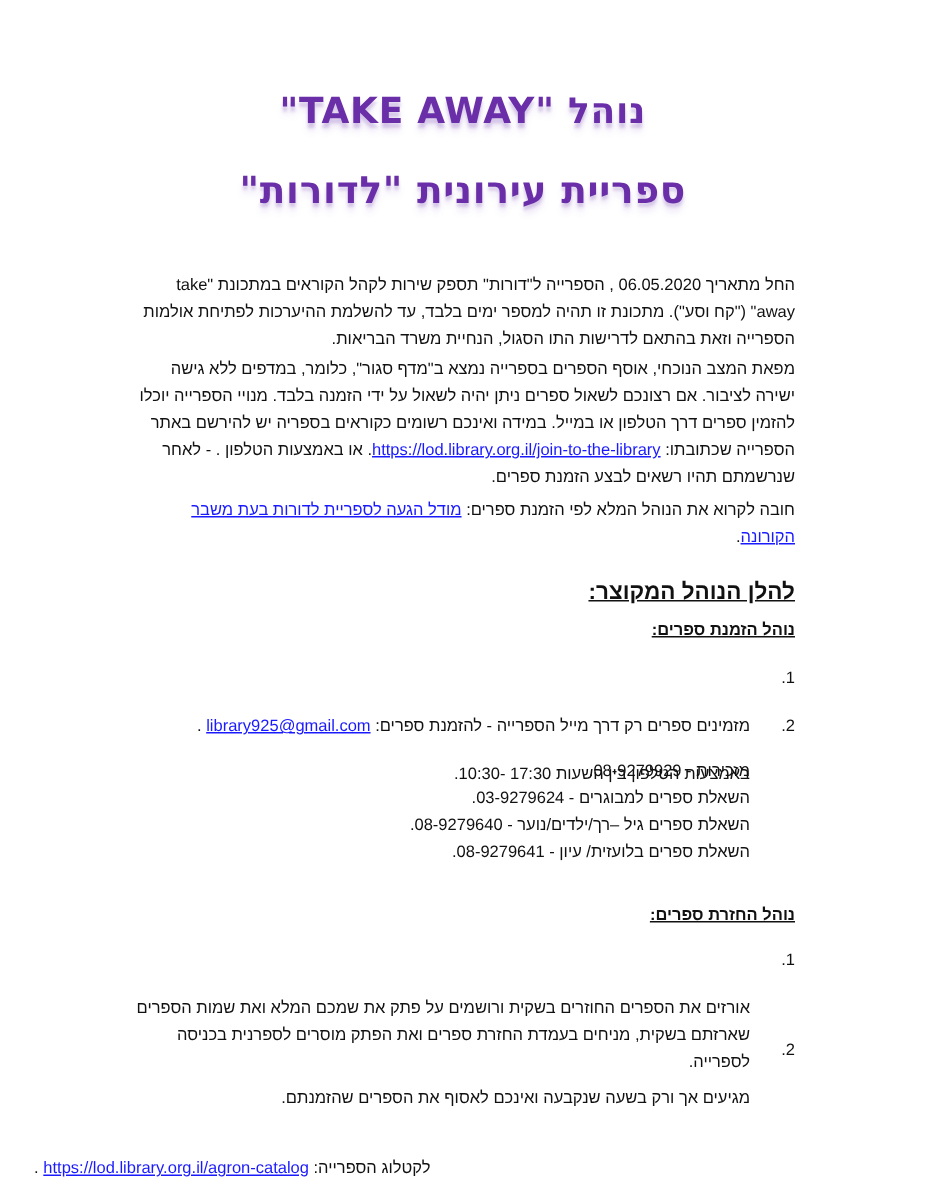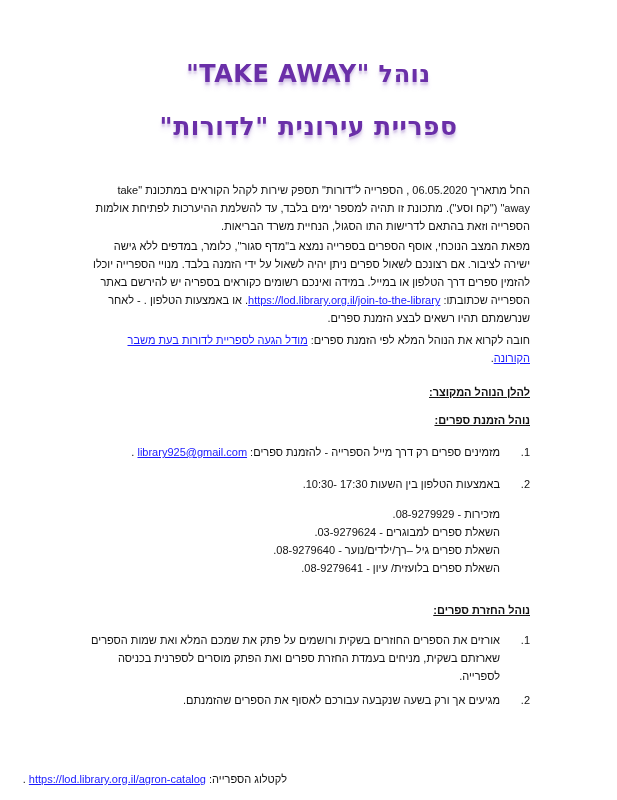--- a/index.html
+++ b/index.html
@@ -17,33 +17,33 @@
     }
     .title-1 { top: 60px; font-size: 24px; }
     .title-2 { top: 112px; font-size: 25px; }
     .p {
       position: absolute; right: 87px; width: 440px;
       font-size: 11px; line-height: 18px; text-align: right;
     }
     a.link { color: #1a1aff; text-decoration: underline; }
     .h-main {
       position: absolute; right: 87px; top: 386px;
-      font-size: 11px; font-weight: bold; text-decoration: underline;
+      font-size: 15px; font-weight: bold; text-decoration: underline;
     }
     .h-sub {
       position: absolute; right: 87px;
       font-size: 11px; font-weight: bold; text-decoration: underline; margin-left: 20px;
     }
     .li {
       position: absolute; right: 87px; width: 440px;
       font-size: 11px; line-height: 18px; text-align: right;
       display: flex; flex-direction: row;
     }
     .li .num { width: 30px; flex: 0 0 30px; text-align: right; }
-    .li .txt { flex: 1; }
+    .li .txt { flex: 1; margin-top: 32px; }
     .phones {
       position: absolute; right: 117px; top: 505px;
       font-size: 11px; line-height: 18px; text-align: right;
     }
     .footer {
       position: absolute; right: 330px; top: 771px;
       font-size: 11px; line-height: 16px; text-align: right; white-space: nowrap;
     }
   </style>
 </head>
@@ -87,18 +87,18 @@
 
 <div class="h-sub" style="top:604px;">נוהל החזרת ספרים:</div>
 
 <div class="li" style="top:631px;">
   <span class="num">1.</span>
   <span class="txt">אורזים את הספרים החוזרים בשקית ורושמים על פתק את שמכם המלא ואת שמות הספרים שארזתם בשקית, מניחים בעמדת החזרת ספרים ואת הפתק מוסרים לספרנית בכניסה לספרייה.</span>
 </div>
 
 <div class="li" style="top:691px;">
   <span class="num">2.</span>
-  <span class="txt">מגיעים אך ורק בשעה שנקבעה עבורכם לאסוף את הספרים שהזמנתם.</span>
+  <span class="txt">מגיעים אך ורק בשעה שנקבעה ואינכם לאסוף את הספרים שהזמנתם.</span>
 </div>
 
 <div class="footer">
   <span>לקטלוג הספרייה: </span><a class="link" href="#">https://lod.library.org.il/agron-catalog</a><span> .</span>
 </div>
 
 </body></html>

